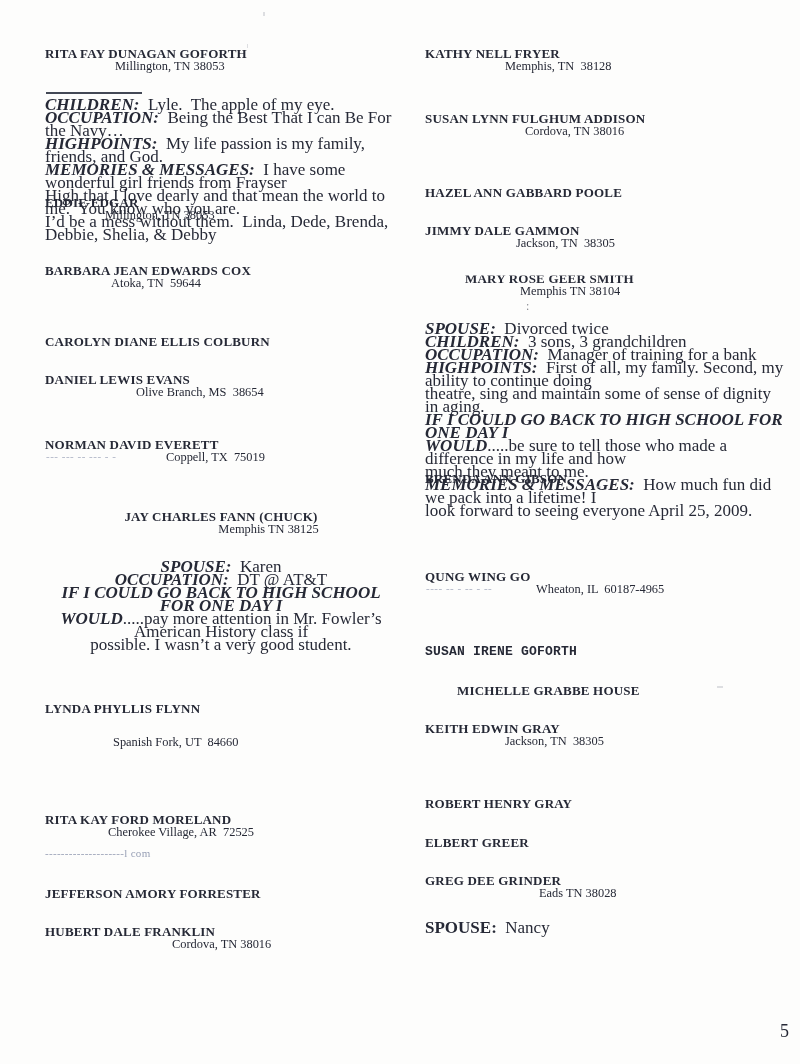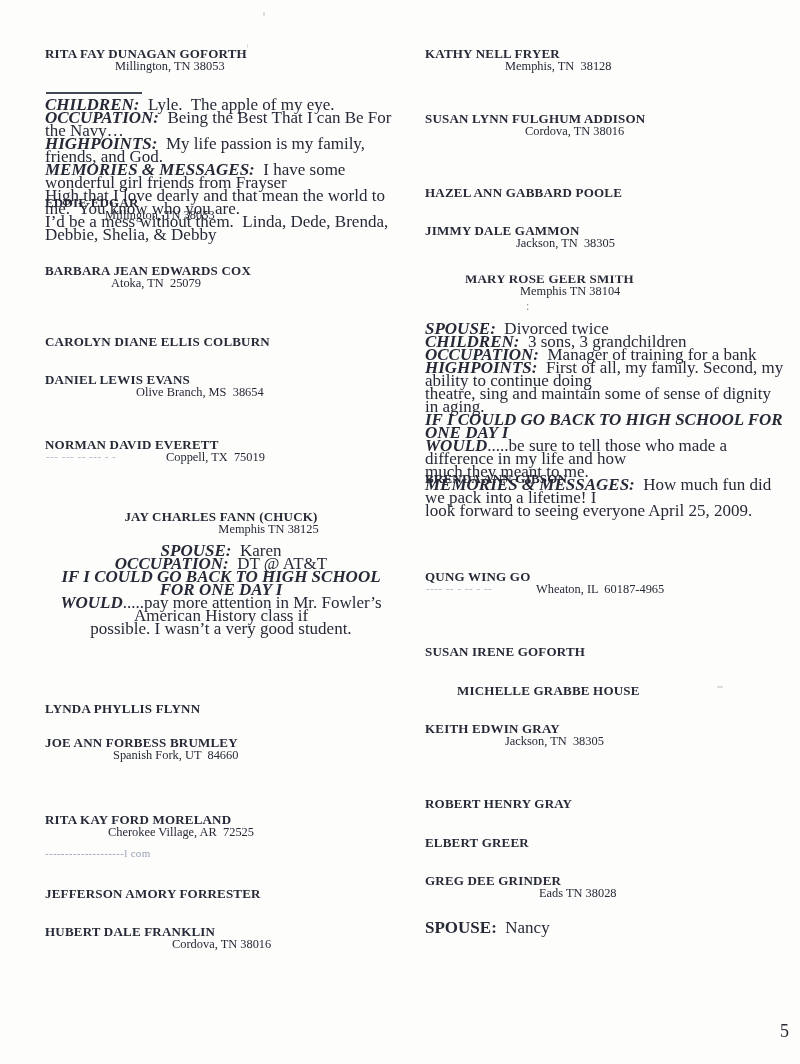--- a/index.html
+++ b/index.html
@@ -86,50 +86,49 @@
 High that I love dearly and that mean the world to me.  You know who you are.
 I’d be a mess without them.  Linda, Dede, Brenda, Debbie, Shelia, &amp; Debby</span></div>
         </div>
       </div>
       <div class="entry" style="top: 196px;">
         <div class="name">EDDIE EDGAR</div>
         <div class="addr" style="padding-left: 60px;">Millington, TN 38053</div>
       </div>
       <div class="entry" style="top: 264px;">
         <div class="name">BARBARA JEAN EDWARDS COX</div>
-        <div class="addr" style="padding-left: 66px;">Atoka, TN  25079</div>
+        <div class="addr" style="padding-left: 66px;">Atoka, TN  59644</div>
       </div>
       <div class="entry" style="top: 335px;">
         <div class="name">CAROLYN DIANE ELLIS COLBURN</div>
       </div>
       <div class="entry" style="top: 373px;">
         <div class="name">DANIEL LEWIS EVANS</div>
         <div class="addr" style="padding-left: 91px;">Olive Branch, MS  38654</div>
       </div>
       <div class="entry" style="top: 438px;">
         <div class="name">NORMAN DAVID EVERETT</div>
         <div class="addr" style="padding-left: 121px;">Coppell, TX  75019</div>
         <span class="faded-frag">--- --- -- --- - -</span>
       </div>
       <div class="entry" style="top: 510px; text-align: center;">
         <div class="name">JAY CHARLES FANN (CHUCK)</div>
         <div class="addr" style="padding-left: 95px;">Memphis TN 38125</div>
-        <div class="fields" style="margin-top: 8px;">
+        <div class="fields" style="margin-top: 24px;">
           <div class="field"><span class="lbl">SPOUSE:</span>  <span>Karen</span></div>
           <div class="field"><span class="lbl">OCCUPATION:</span>  <span>DT @ AT&amp;T</span></div>
           <div class="field"><span class="lbl">IF I COULD GO BACK TO HIGH SCHOOL FOR ONE DAY I
 WOULD</span><span>.....pay more attention in Mr. Fowler’s American History class if
 possible. I wasn’t a very good student.</span></div>
         </div>
       </div>
       <div class="entry" style="top: 702px;">
         <div class="name">LYNDA PHYLLIS FLYNN</div>
       </div>
       <div class="entry" style="top: 736px;">
-        <div class="name">JOE ANN FORBESS BRUMLEY</div>
         <div class="addr" style="padding-left: 68px;">Spanish Fork, UT  84660</div>
       </div>
       <div class="entry" style="top: 813px;">
         <div class="name">RITA KAY FORD MORELAND</div>
         <div class="addr" style="padding-left: 63px;">Cherokee Village, AR  72525</div>
         <div class="faded-email">--------------------l com</div>
       </div>
       <div class="entry" style="top: 887px;">
         <div class="name">JEFFERSON AMORY FORRESTER</div>
       </div>
@@ -172,21 +171,21 @@
         </div>
       </div>
       <div class="entry" style="top: 472px;">
         <div class="name">BRENDA ANN GIBSON</div>
       </div>
       <div class="entry" style="top: 570px;">
         <div class="name">QUNG WING GO</div>
         <div class="addr" style="padding-left: 111px;">Wheaton, IL  60187-4965</div>
         <span class="faded-frag">---- -- - -- - --</span>
       </div>
-      <div class="entry" style="top: 645px;">
+      <div class="entry" style="top: 645px; font-family: Liberation Mono, monospace;">
         <div class="name">SUSAN IRENE GOFORTH</div>
       </div>
       <div class="entry" style="top: 684px; margin-left: 32px;">
         <div class="name">MICHELLE GRABBE HOUSE</div>
       </div>
       <div class="entry" style="top: 722px;">
         <div class="name">KEITH EDWIN GRAY</div>
         <div class="addr" style="padding-left: 80px;">Jackson, TN  38305</div>
       </div>
       <div class="entry" style="top: 797px;">

